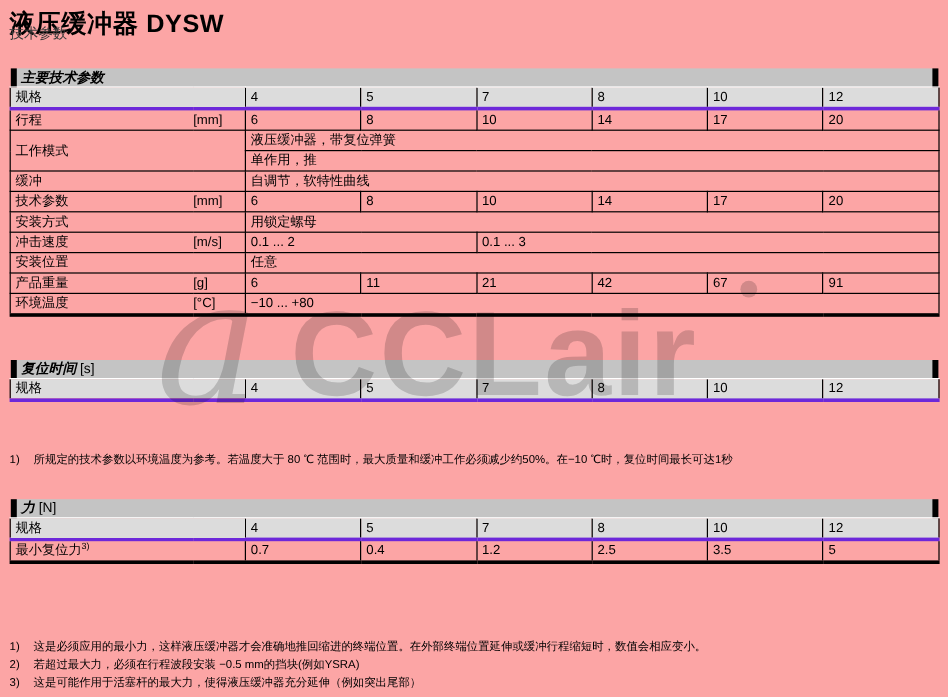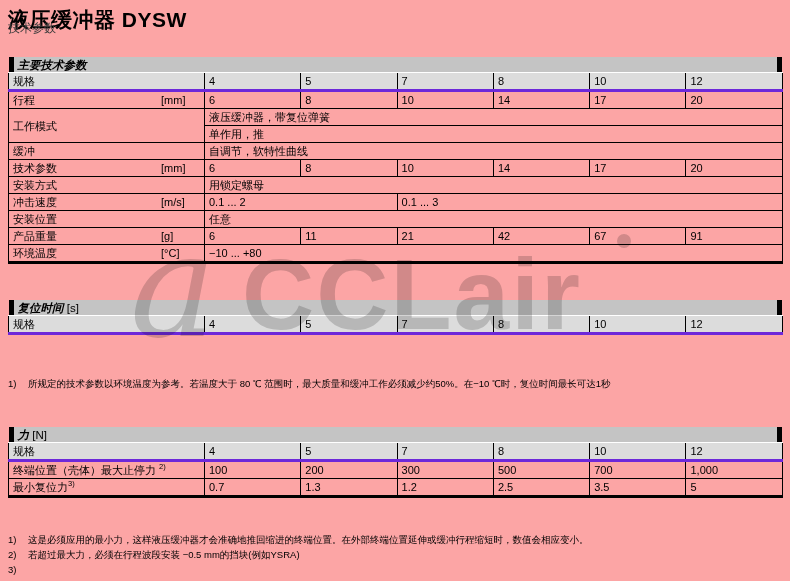--- a/index.html
+++ b/index.html
@@ -5,21 +5,21 @@
   html,body{margin:0;padding:0;background:#fff;}
   .page{
     position:relative;width:790px;height:581px;background:#fca5a5;
     font-family:"Liberation Sans", sans-serif;color:#000;overflow:hidden;
   }
   
   .doc-title{position:absolute;left:8px;top:6px;font-size:21px;font-weight:700;letter-spacing:.5px;}
   .doc-subtitle{position:absolute;left:8px;top:20px;font-size:12px;color:#3a3a3a;}
   
   .tblwrap{position:absolute;left:8px;width:774px;}
-  .t1{top:57px;} .t2{top:300px;} .t3{top:427px;}
+  .t1{top:57px;} .t2{top:300px;} .t3{top:416px;}
   table.spec{border-collapse:collapse;table-layout:fixed;width:774px;font-size:11px;}
   col.c-lab1{width:152px;} col.c-lab2{width:44px;} col.c-val{width:96.3px;}
   table.spec td{border:1px solid #000;height:16px;padding:0 2px 0 4px;vertical-align:middle;line-height:14px;}
   tr.titlerow td{
     border:none;border-bottom:1px solid #fff;height:15px;font-size:11.5px;padding-left:9px;
     background:linear-gradient(90deg,#000 0,#000 5px,#c4c4c4 5px,#c4c4c4 calc(100% - 5px),#000 calc(100% - 5px),#000 100%);
   }
   tr.titlerow b{font-weight:700;font-style:italic;}
   tr.titlerow .tunit{font-weight:400;}
   tr.hdr td{background:#dcdcdc;border-bottom:3px solid #6d28d9;}
@@ -187,47 +187,39 @@
           </tr>
           <tr class="hdr">
             <td class="lab" colspan="2">规格</td>
             <td class="val">4</td>
             <td class="val">5</td>
             <td class="val">7</td>
             <td class="val">8</td>
             <td class="val">10</td>
             <td class="val">12</td>
           </tr>
-          <tr class="datarow">
-            <td class="lab" colspan="2"><span class="nm">终端位置（壳体）最大止停力 </span><sup>2)</sup></td>
-            <td class="val">100</td>
-            <td class="val">200</td>
-            <td class="val">300</td>
-            <td class="val">500</td>
-            <td class="val">700</td>
-            <td class="val">1,000</td>
-          </tr>
           <tr class="datarow lastrow">
             <td class="lab" colspan="2"><span class="nm">最小复位力</span><sup>3)</sup></td>
             <td class="val">0.7</td>
-            <td class="val">1.3</td>
+            <td class="val">0.4</td>
             <td class="val">1.2</td>
             <td class="val">2.5</td>
             <td class="val">3.5</td>
             <td class="val">5</td>
           </tr>
         </tbody>
     </table>
   </div>
 
   <div class="footnote fn-b1">
     <span class="fnum">1)</span>
     <span class="ftext">这是必须应用的最小力，这样液压缓冲器才会准确地推回缩进的终端位置。在外部终端位置延伸或缓冲行程缩短时，数值会相应变小。</span>
   </div>
   <div class="footnote fn-b2">
     <span class="fnum">2)</span>
     <span class="ftext">若超过最大力，必须在行程波段安装 −0.5 mm的挡块(例如YSRA)</span>
   </div>
   <div class="footnote fn-b3">
     <span class="fnum">3)</span>
+    <span class="ftext">这是可能作用于活塞杆的最大力，使得液压缓冲器充分延伸（例如突出尾部）</span>
   </div>
 
 </div>
 
 </body></html>

